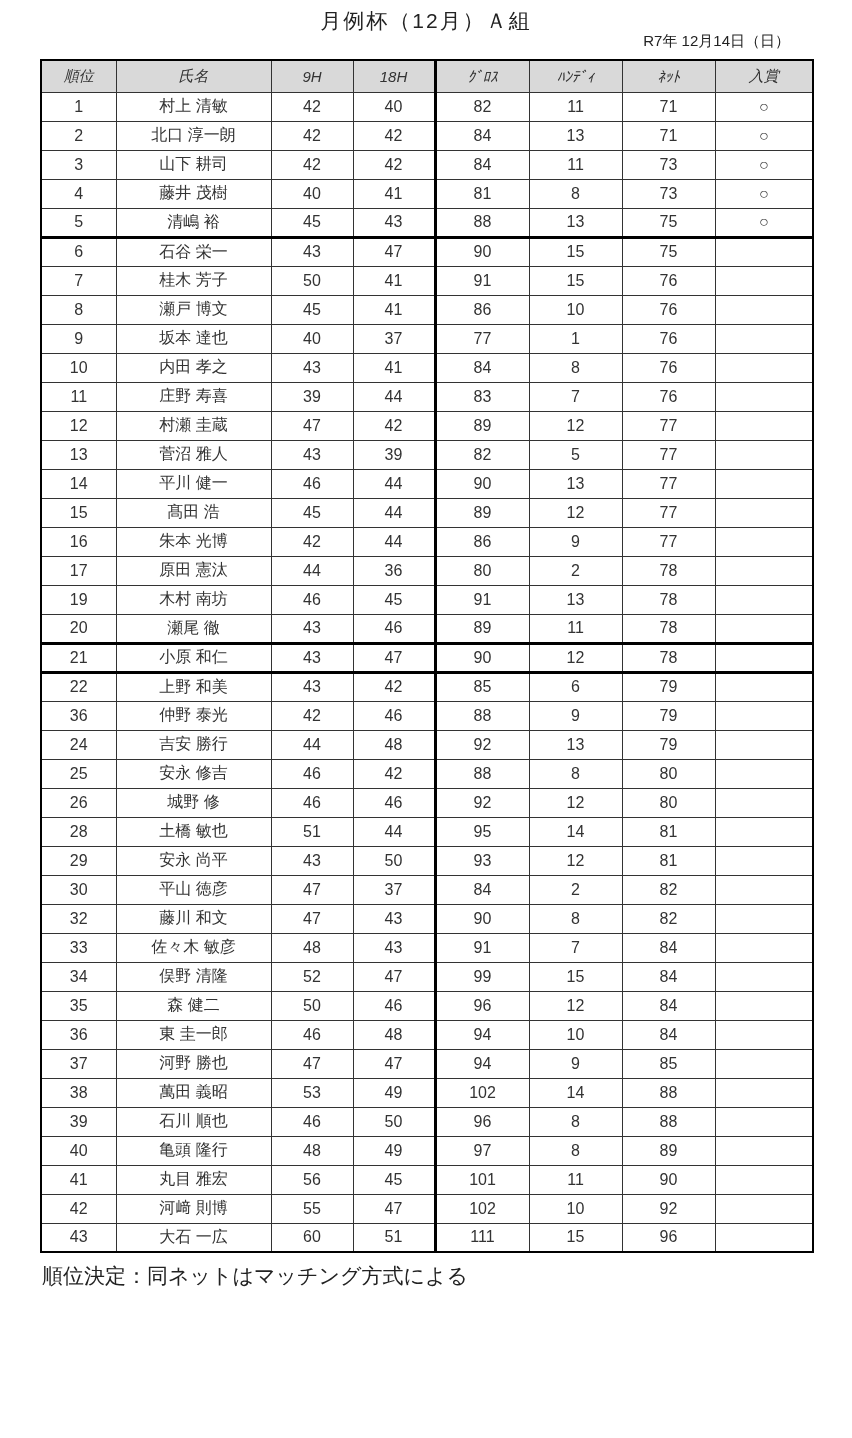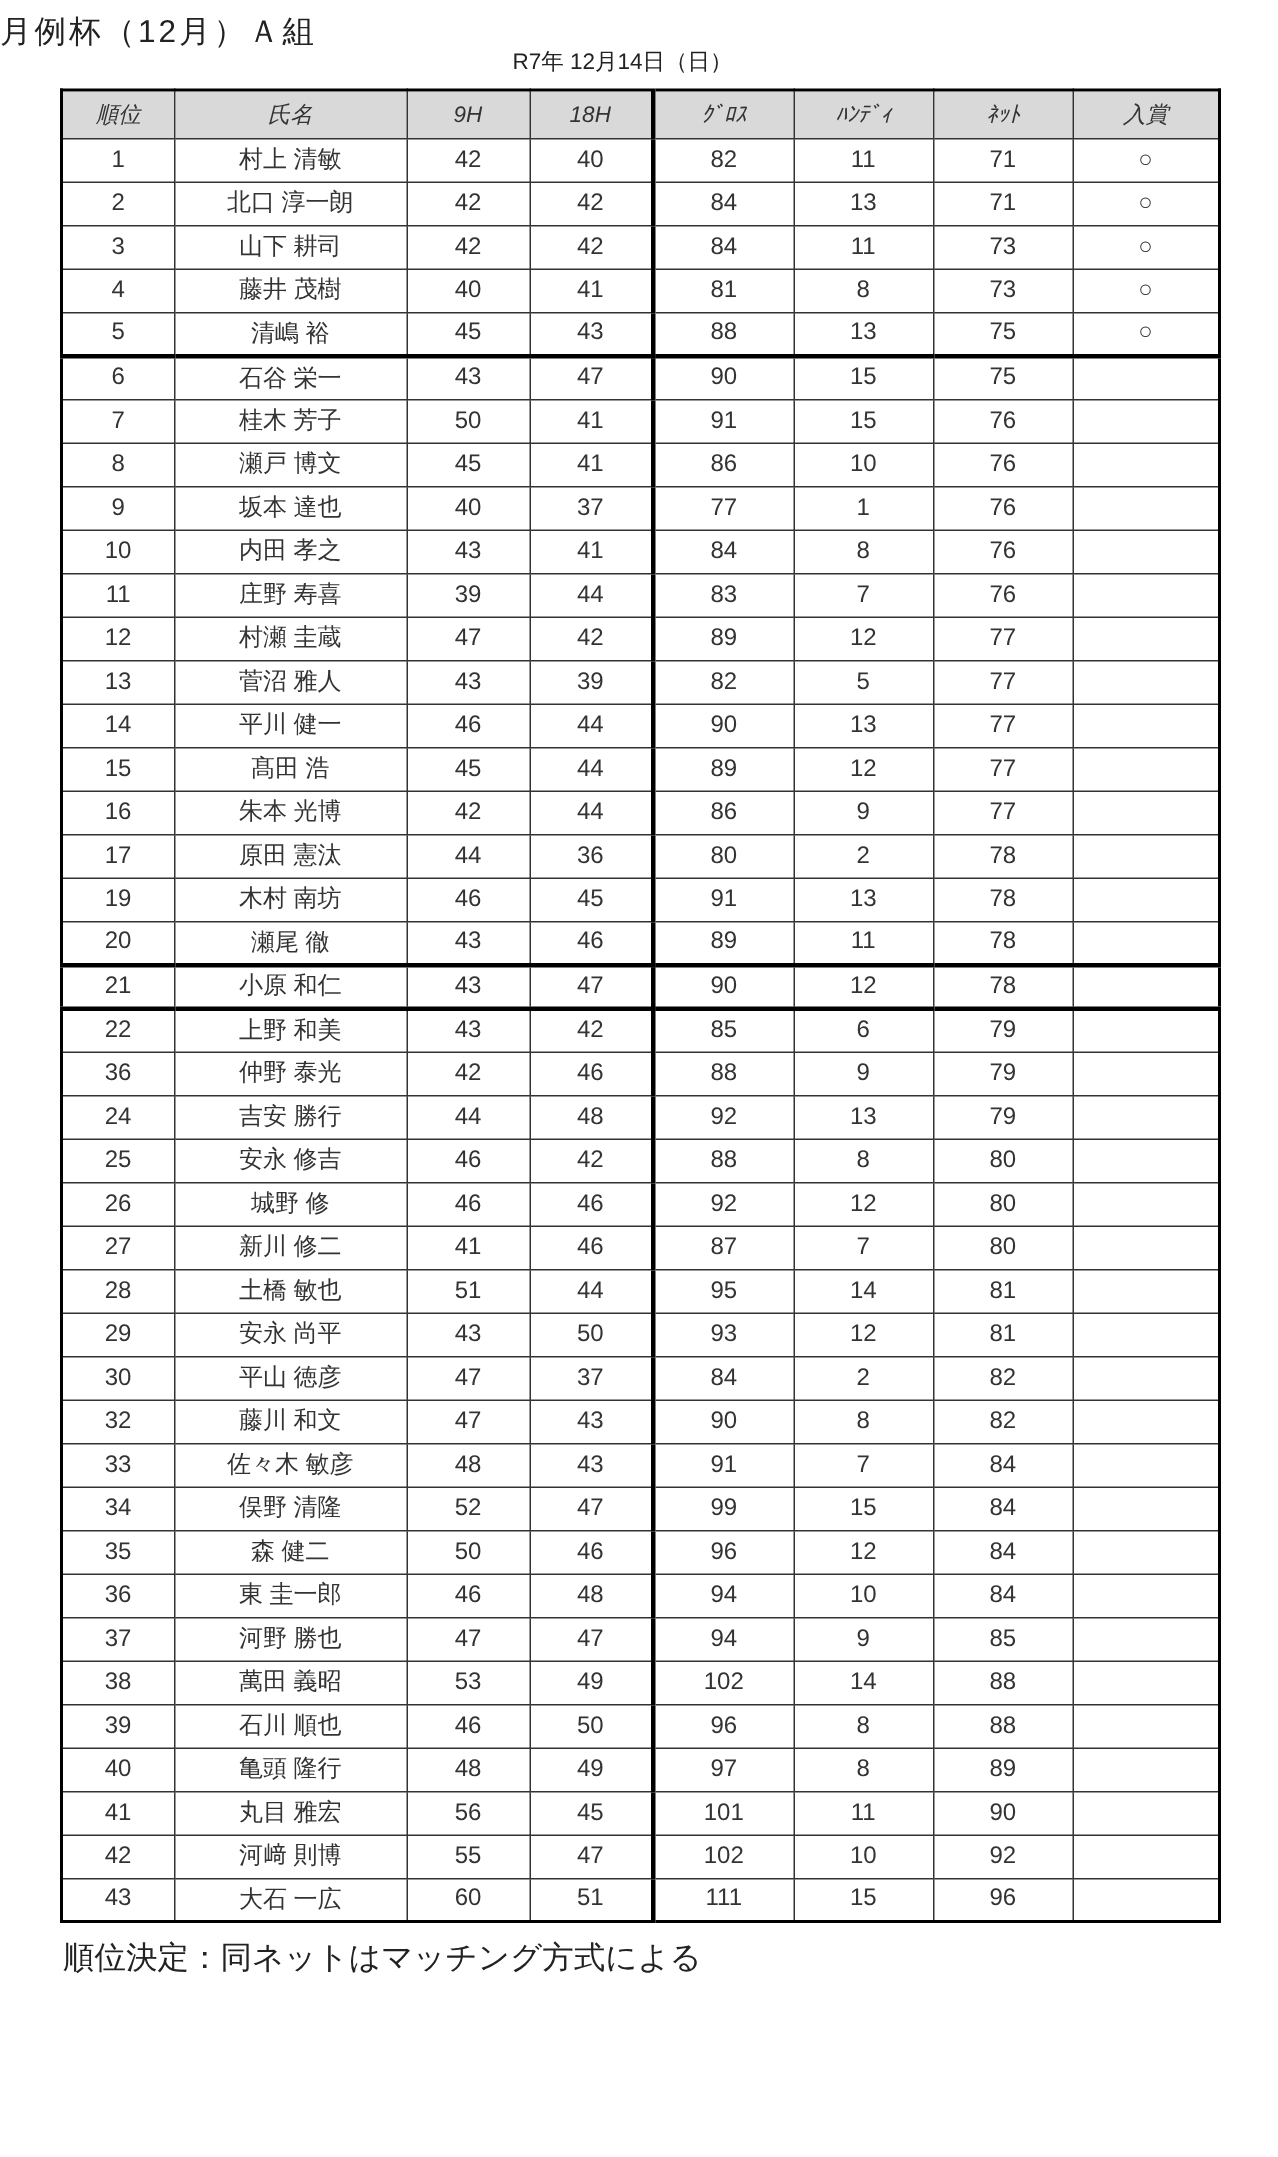--- a/index.html
+++ b/index.html
@@ -10,31 +10,31 @@
   }
   *{ box-sizing:border-box; }
   html,body{ margin:0; padding:0; }
   body{
     width:852px; height:1438px;
     background:#ffffff;
     color:var(--text);
     font-family:"Liberation Sans", sans-serif;
   }
   .page-title{
-    text-align:left;
+    text-align:center;
     font-size:21px;
     letter-spacing:2px;
     padding-top:7px;
     height:32px;
     color:#222;
   }
   .date-line{
     width:772px;
     margin:0 0 3px 40px;
-    text-align:center;
+    text-align:right;
     padding-right:22px;
     font-size:15px;
     height:24px;
     color:#222;
   }
   table.results{
     margin-left:40px;
     width:772px;
     border-collapse:collapse;
     table-layout:fixed;
@@ -339,30 +339,20 @@
         <td class="col0">26</td>
         <td class="col1">城野 修</td>
         <td class="col2">46</td>
         <td class="col3">46</td>
         <td class="col4">92</td>
         <td class="col5">12</td>
         <td class="col6">80</td>
         <td class="col7"></td>
       </tr>
       <tr>
-        <td class="col0">27</td>
-        <td class="col1">新川 修二</td>
-        <td class="col2">41</td>
-        <td class="col3">46</td>
-        <td class="col4">87</td>
-        <td class="col5">7</td>
-        <td class="col6">80</td>
-        <td class="col7"></td>
-      </tr>
-      <tr>
         <td class="col0">28</td>
         <td class="col1">土橋 敏也</td>
         <td class="col2">51</td>
         <td class="col3">44</td>
         <td class="col4">95</td>
         <td class="col5">14</td>
         <td class="col6">81</td>
         <td class="col7"></td>
       </tr>
       <tr>

